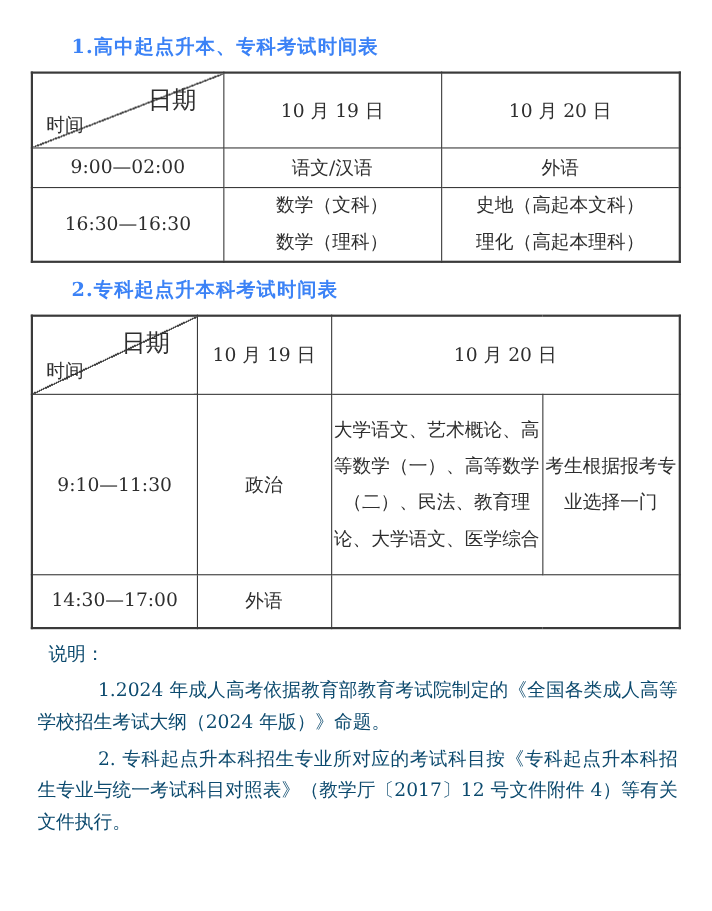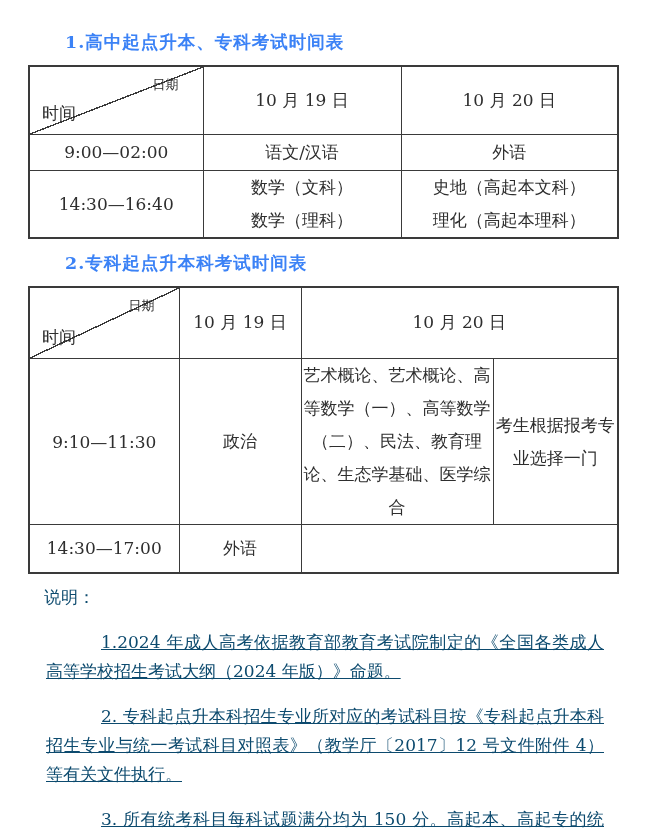--- a/index.html
+++ b/index.html
@@ -46,21 +46,21 @@
     background-image: linear-gradient(to bottom right,
       transparent calc(50% - 0.7px),
       #3a3a3a calc(50% - 0.7px),
       #3a3a3a calc(50% + 0.7px),
       transparent calc(50% + 0.7px));
   }
   td.diag .corner-date {
     position: absolute;
     top: 9px;
     right: 24px;
-    font-size: 13px;
+    font-size: 22px;
   }
   td.diag .corner-time {
     position: absolute;
     bottom: 9px;
     left: 12px;
     font-size: 17px;
   }
   .pre2 {
     white-space: pre-line;
     line-height: 33px;
@@ -79,23 +79,22 @@
     font-size: 17px;
     line-height: 29px;
     text-align: justify;
     color: #0c4a6e;
   }
   .notes .notes-heading {
     margin: 0;
     padding-left: 14px;
   }
   .notes p.note {
-    margin: 16px;
+    margin: 4px;
     text-indent: 55px;
-    text-decoration: underline;
   }
 </style>
 </head>
 <body>
 
 <h3 class="section-title title-1">1.高中起点升本、专科考试时间表</h3>
 
 <table class="sched">
   <colgroup>
     <col style="width:174px">
@@ -110,21 +109,21 @@
       </td>
       <td>10 月 19 日</td>
       <td>10 月 20 日</td>
     </tr>
     <tr style="height:36px">
       <td>9:00—02:00</td>
       <td>语文/汉语</td>
       <td>外语</td>
     </tr>
     <tr style="height:66px">
-      <td>14:30—16:40</td>
+      <td>16:30—16:30</td>
       <td class="pre2">数学（文科）
 数学（理科）</td>
       <td class="pre2">史地（高起本文科）
 理化（高起本理科）</td>
     </tr>
   </tbody>
 </table>
 
 <h3 class="section-title title-2">2.专科起点升本科考试时间表</h3>
 
@@ -140,29 +139,28 @@
       <td class="diag">
         <span class="corner-date">日期</span>
         <span class="corner-time">时间</span>
       </td>
       <td>10 月 19 日</td>
       <td colspan="2">10 月 20 日</td>
     </tr>
     <tr style="height:164px">
       <td>9:10—11:30</td>
       <td>政治</td>
-      <td class="subjects">艺术概论、艺术概论、高等数学（一）、高等数学（二）、民法、教育理论、生态学基础、医学综合</td>
+      <td class="subjects">大学语文、艺术概论、高等数学（一）、高等数学（二）、民法、教育理论、大学语文、医学综合</td>
       <td class="choice">考生根据报考专业选择一门</td>
     </tr>
     <tr style="height:48px">
       <td>14:30—17:00</td>
       <td>外语</td>
       <td colspan="2"></td>
     </tr>
   </tbody>
 </table>
 
 <div class="notes">
   <p class="notes-heading">说明：</p>
   <p class="note">1.2024 年成人高考依据教育部教育考试院制定的《全国各类成人高等学校招生考试大纲（2024 年版）》命题。</p>
   <p class="note">2. 专科起点升本科招生专业所对应的考试科目按《专科起点升本科招生专业与统一考试科目对照表》（教学厅〔2017〕12 号文件附件 4）等有关文件执行。</p>
-  <p class="note">3. 所有统考科目每科试题满分均为 150 分。高起本、高起专的统考科目每门考试时间为 120 分钟，专升本的统考科目每门考试时间为 150 分钟。</p>
 </div>
 
 </body></html>

